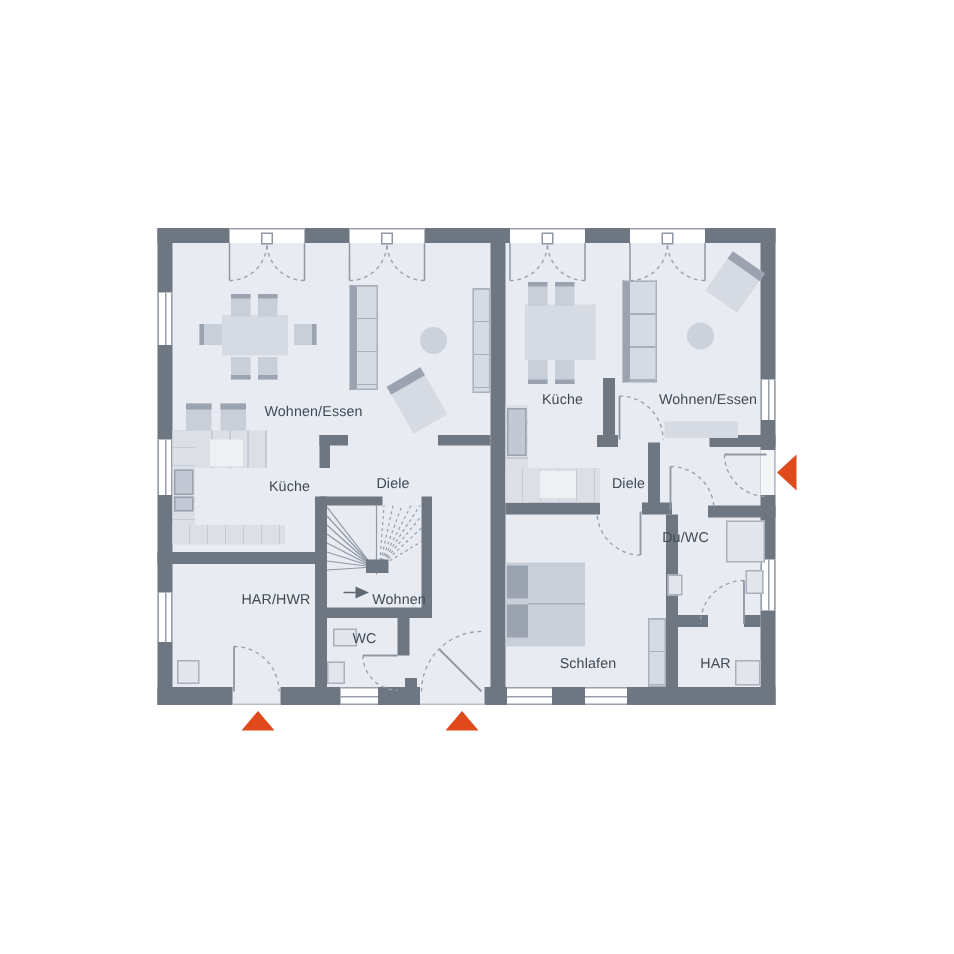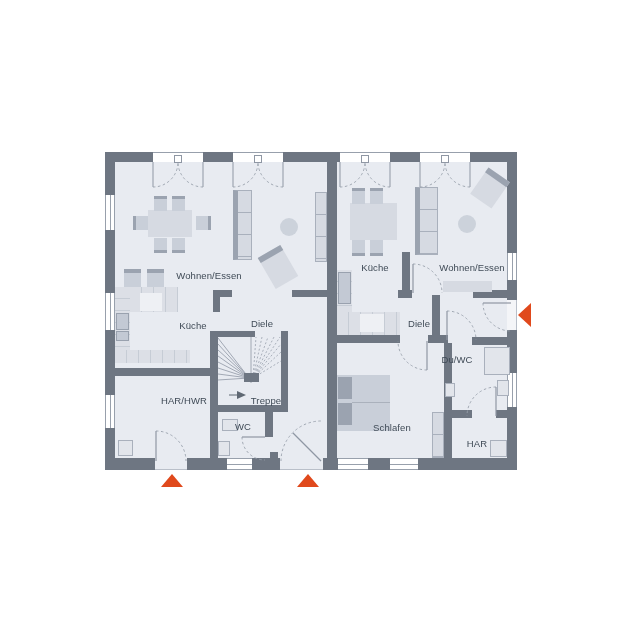--- a/index.html
+++ b/index.html
@@ -231,27 +231,27 @@
           <line x1="148" y1="226" x2="176" y2="209"></line>
       </g>
       <rect x="139" y="221" width="15" height="9" fill="#6e7682"></rect>
       <line x1="124" y1="243" x2="132" y2="243" stroke="#5f6873" stroke-width="1"></line>
       <polygon points="132,239 132,247 141,243" fill="#5f6873"></polygon>
     </svg>
 
     <div class="lbl" style="left:104px;top:123px">Wohnen/Essen</div>
     <div class="lbl" style="left:88px;top:173px">Küche</div>
     <div class="lbl" style="left:157px;top:171px">Diele</div>
-    <div class="lbl" style="left:161px;top:248px">Treppe</div>
+    <div class="lbl" style="left:161px;top:248px">Wohnen</div>
     <div class="lbl" style="left:138px;top:274px">WC</div>
     <div class="lbl" style="left:79px;top:248px">HAR/HWR</div>
     <div class="lbl" style="left:270px;top:115px">Küche</div>
     <div class="lbl" style="left:367px;top:115px">Wohnen/Essen</div>
     <div class="lbl" style="left:314px;top:171px">Diele</div>
     <div class="lbl" style="left:352px;top:207px">Du/WC</div>
-    <div class="lbl" style="left:287px;top:275px">Schlafen</div>
+    <div class="lbl" style="left:287px;top:291px">Schlafen</div>
     <div class="lbl" style="left:372px;top:291px">HAR</div>
   </div>
 
   <div class="tri-up" style="left:161px;top:474px"></div>
   <div class="tri-up" style="left:297px;top:474px"></div>
   <div class="tri-left" style="left:518px;top:303px"></div>
 </div>
 
 </body></html>

